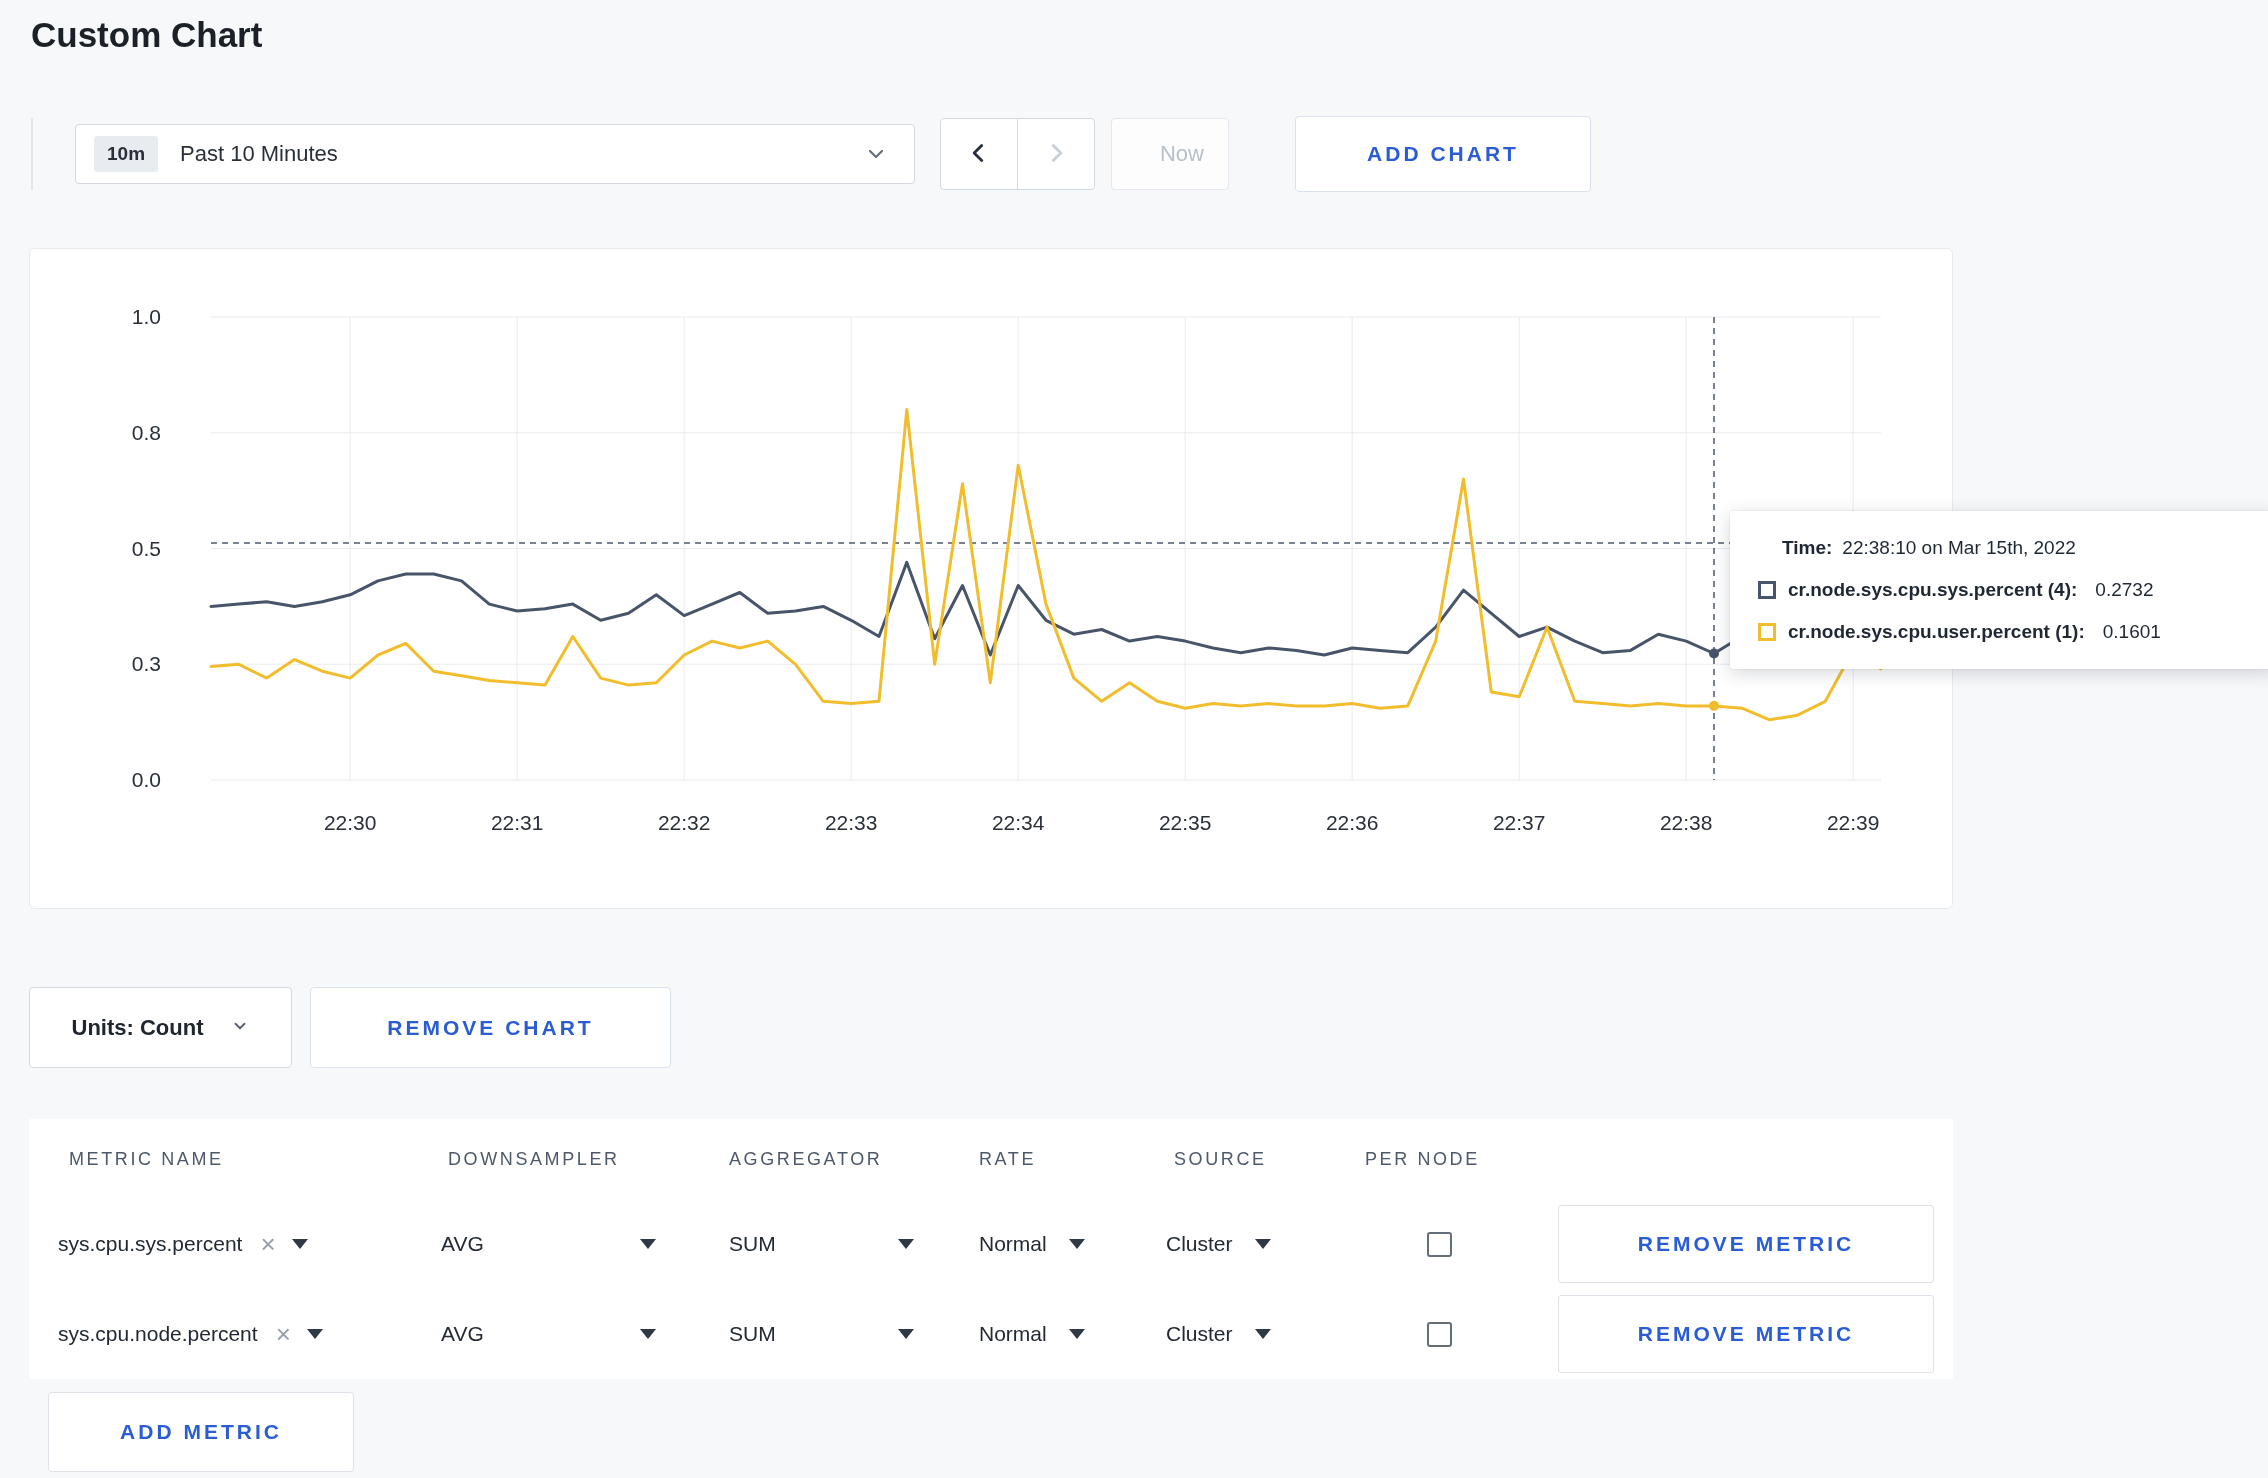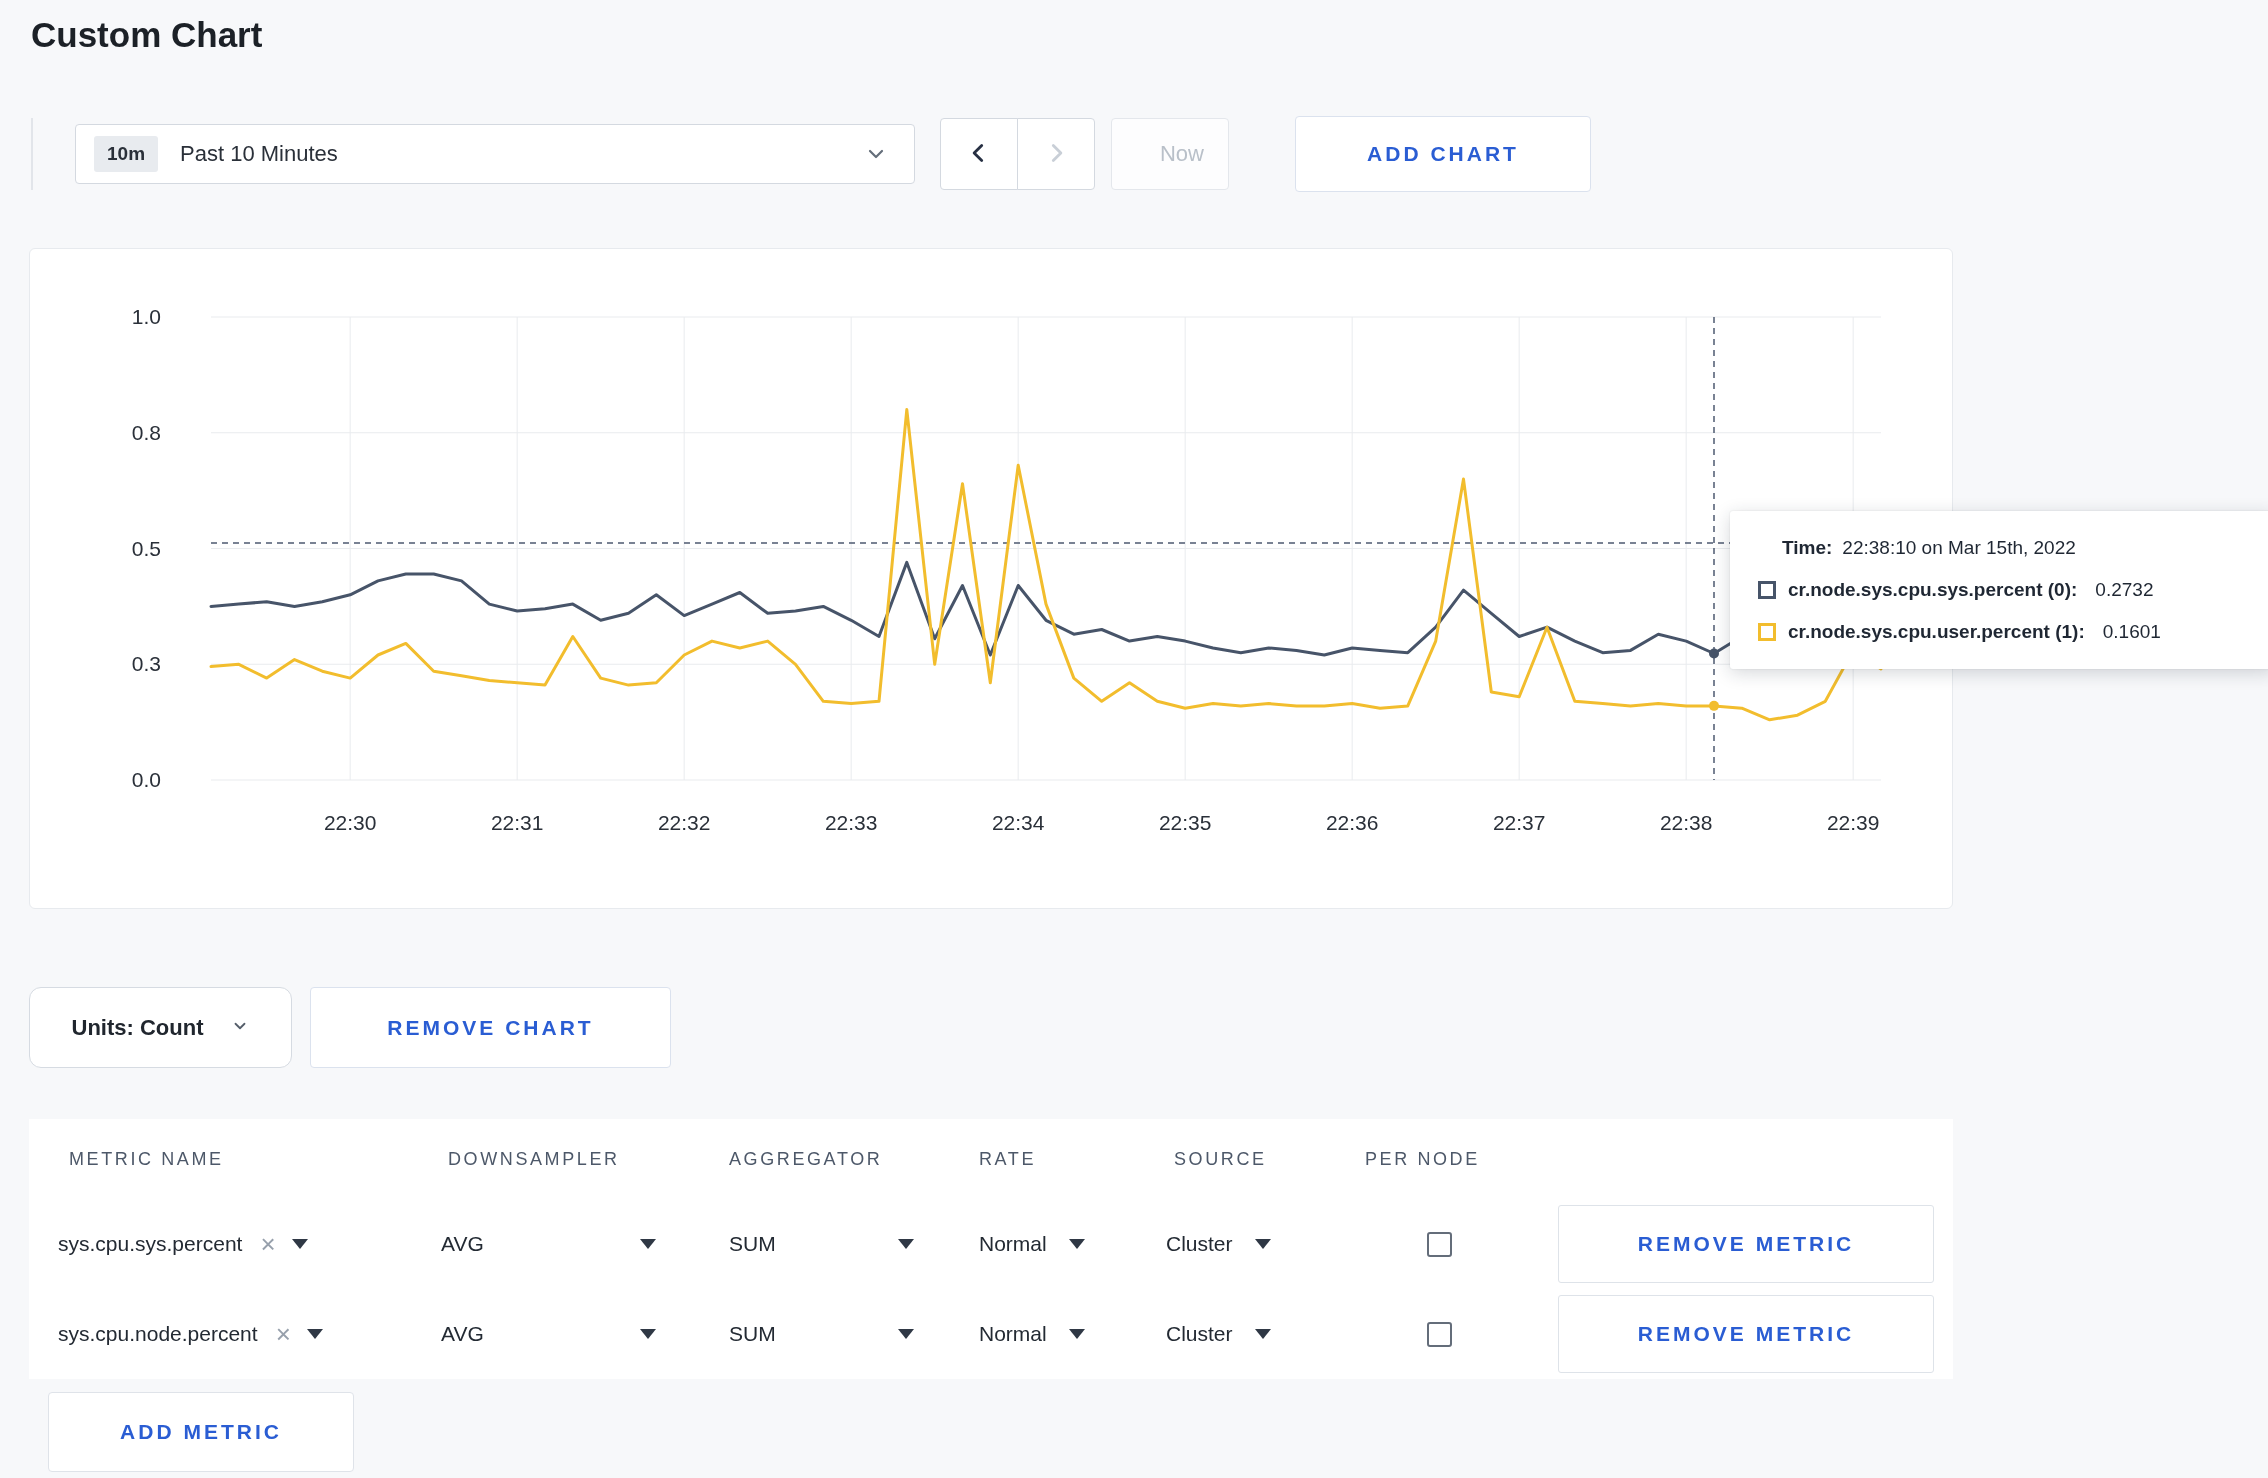--- a/index.html
+++ b/index.html
@@ -70,21 +70,21 @@
   }
   .t-row { display: flex; align-items: center; font-size: 19px; color: #1f2733; margin-top: 20px; }
   .t-row:first-child { margin-top: 0; padding-left: 24px; }
   .t-label { font-weight: bold; margin-right: 10px; white-space: nowrap; }
   .t-val { margin-left: 8px; }
   .swatch { width: 18px; height: 18px; border: 3px solid #333; background: #fff; margin-right: 12px; flex: none; }
 
   
   .chart-actions { display: flex; margin: 78px 0 0 29px; gap: 18px; }
   .units-btn {
-    width: 263px; height: 81px; background: #fff; border: 1px solid #d6dbe2; border-radius: 12px;
+    width: 263px; height: 81px; background: #fff; border: 1px solid #d6dbe2; border-radius: 4px;
     display: flex; align-items: center; justify-content: center; gap: 28px;
     font-size: 22px; font-weight: bold; color: #20262e; font-family: inherit; cursor: pointer;
   }
   .remove-chart-btn { width: 361px; height: 81px; }
 
   
   .metrics { margin: 51px 0 0 29px; width: 1924px; background: #fff; }
   .mhead, .mrow {
     display: grid;
     grid-template-columns: 383px 288px 250px 187px 199px 193px auto;
@@ -199,21 +199,21 @@
         <circle cx="1684" cy="456.8737" r="5" fill="#f2bd2d"></circle>
       </svg>
 
     <div class="tooltip">
       <div class="t-row">
         <span class="t-label">Time:</span>
         <span>22:38:10 on Mar 15th, 2022</span>
       </div>
       <div class="t-row">
         <span class="swatch" style="border-color: rgb(71, 84, 105);"></span>
-        <span class="t-label">cr.node.sys.cpu.sys.percent (0):</span>
+        <span class="t-label">cr.node.sys.cpu.sys.percent (4):</span>
         <span class="t-val">0.2732</span>
       </div>
       <div class="t-row">
         <span class="swatch" style="border-color: rgb(242, 189, 45);"></span>
         <span class="t-label">cr.node.sys.cpu.user.percent (1):</span>
         <span class="t-val">0.1601</span>
       </div>
     </div>
   </div>
 

